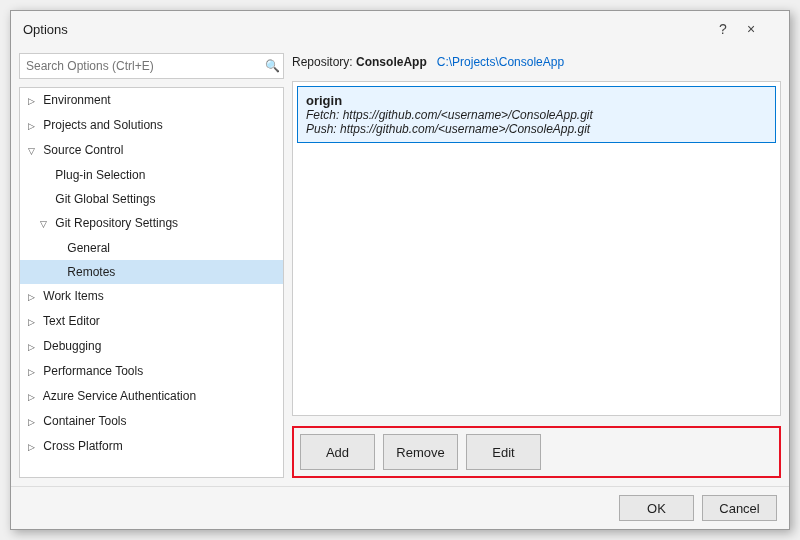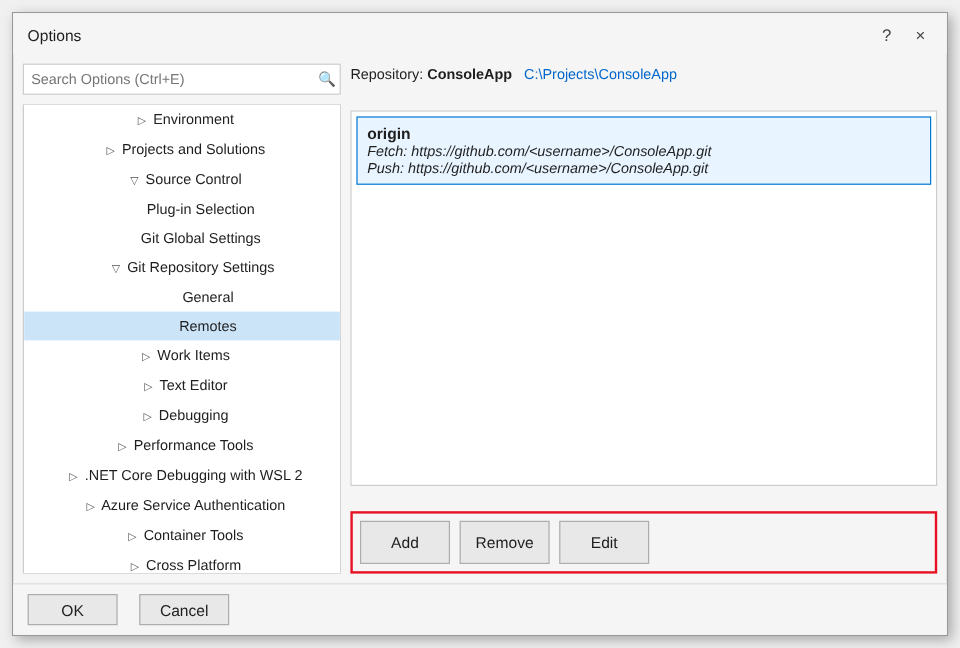--- a/index.html
+++ b/index.html
@@ -18,21 +18,21 @@
       width: 780px;
       height: 520px;
       background: #f5f5f5;
       border: 1px solid #999;
       box-shadow: 3px 3px 10px rgba(0,0,0,0.3);
       display: flex;
       flex-direction: column;
     }
     .title-bar {
       background: #f5f5f5;
-      padding: 8px 12px 6px 12px;
+      padding: 8px 28px 6px 12px;
       display: flex;
       align-items: center;
       justify-content: space-between;
       border-bottom: none;
     }
     .title-bar-left {
       display: flex;
       align-items: center;
       gap: 8px;
     }
@@ -92,21 +92,20 @@
       transform: translateY(-50%);
       color: #666;
       font-size: 12px;
     }
     .tree-container {
       flex: 1;
       overflow-y: auto;
       overflow-x: hidden;
       border: 1px solid #ccc;
       background: white;
-      text-align: center;
     }
     .tree-container::-webkit-scrollbar { width: 12px; }
     .tree-container::-webkit-scrollbar-track { background: #f0f0f0; }
     .tree-container::-webkit-scrollbar-thumb { background: #c0c0c0; }
     .tree-item {
       padding: 2px 4px 2px 8px;
       cursor: pointer;
       white-space: nowrap;
       color: #1e1e1e;
       font-size: 12px;
@@ -118,21 +117,21 @@
       width: 12px;
       font-size: 9px;
       color: #555;
     }
     .tree-item.indent-1 { padding-left: 20px; }
     .tree-item.indent-2 { padding-left: 32px; }
     .right-panel {
       flex: 1;
       display: flex;
       flex-direction: column;
-      gap: 21px;
+      gap: 10px;
     }
     .repo-header {
       font-size: 12px;
       color: #1e1e1e;
       padding: 2px 0;
     }
     .repo-header span.repo-name {
       font-weight: 600;
     }
     .repo-header span.repo-path {
@@ -174,23 +173,23 @@
       height: 36px;
       background: #e8e8e8;
       border: 1px solid #adadad;
       cursor: pointer;
       font-size: 13px;
       color: #1e1e1e;
       padding: 0 12px;
     }
     .dialog-footer {
       display: flex;
-      justify-content: flex-start;
+      justify-content: flex-end;
       padding: 8px 12px;
-      gap: 18px;
+      gap: 8px;
       border-top: 1px solid #ddd;
       background: #f5f5f5;
     }
     .footer-btn {
       min-width: 75px;
       height: 26px;
       background: #e8e8e8;
       border: 1px solid #adadad;
       cursor: pointer;
       font-size: 13px;
@@ -226,21 +225,20 @@
           <div class="tree-item indent-0"><span class="expand-icon">▽</span><span> Source Control</span></div>
           <div class="tree-item indent-1"><span class="expand-icon"></span><span> Plug-in Selection</span></div>
           <div class="tree-item indent-1"><span class="expand-icon"></span><span> Git Global Settings</span></div>
           <div class="tree-item indent-1"><span class="expand-icon">▽</span><span> Git Repository Settings</span></div>
           <div class="tree-item indent-2"><span class="expand-icon"></span><span> General</span></div>
           <div class="tree-item indent-2 selected"><span class="expand-icon"></span><span> Remotes</span></div>
           <div class="tree-item indent-0"><span class="expand-icon">▷</span><span> Work Items</span></div>
           <div class="tree-item indent-0"><span class="expand-icon">▷</span><span> Text Editor</span></div>
           <div class="tree-item indent-0"><span class="expand-icon">▷</span><span> Debugging</span></div>
           <div class="tree-item indent-0"><span class="expand-icon">▷</span><span> Performance Tools</span></div>
-          <div class="tree-item indent-0"><span class="expand-icon">▷</span><span> .NET Core Debugging with WSL 2</span></div>
           <div class="tree-item indent-0"><span class="expand-icon">▷</span><span> Azure Service Authentication</span></div>
           <div class="tree-item indent-0"><span class="expand-icon">▷</span><span> Container Tools</span></div>
           <div class="tree-item indent-0"><span class="expand-icon">▷</span><span> Cross Platform</span></div>
         </div>
     </div>
 
     <div class="right-panel">
       <div class="repo-header">
         <span>Repository:</span>
         <span class="repo-name">ConsoleApp</span>

